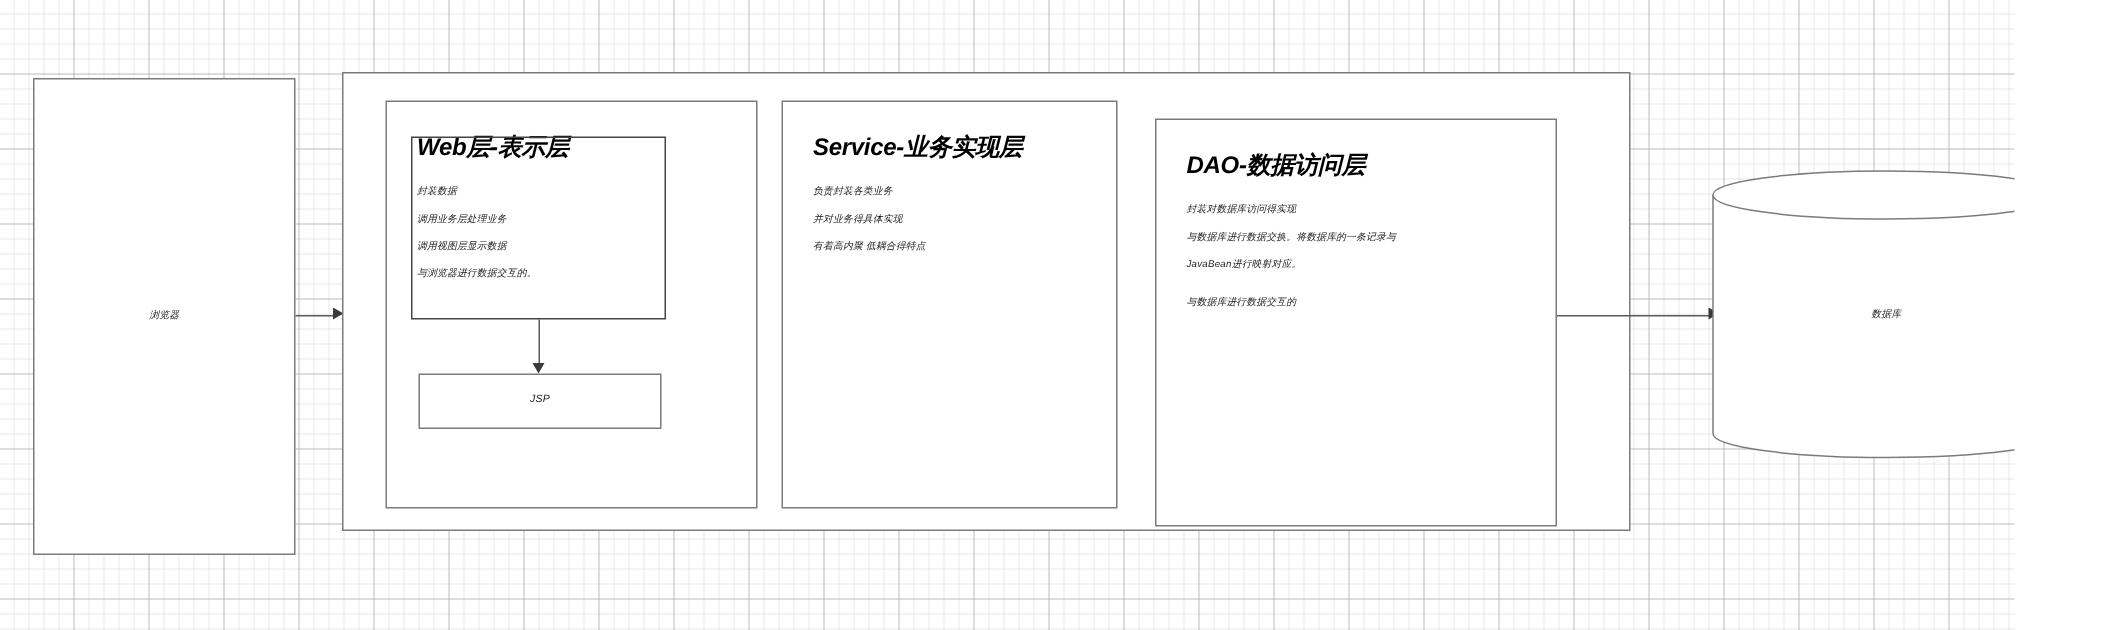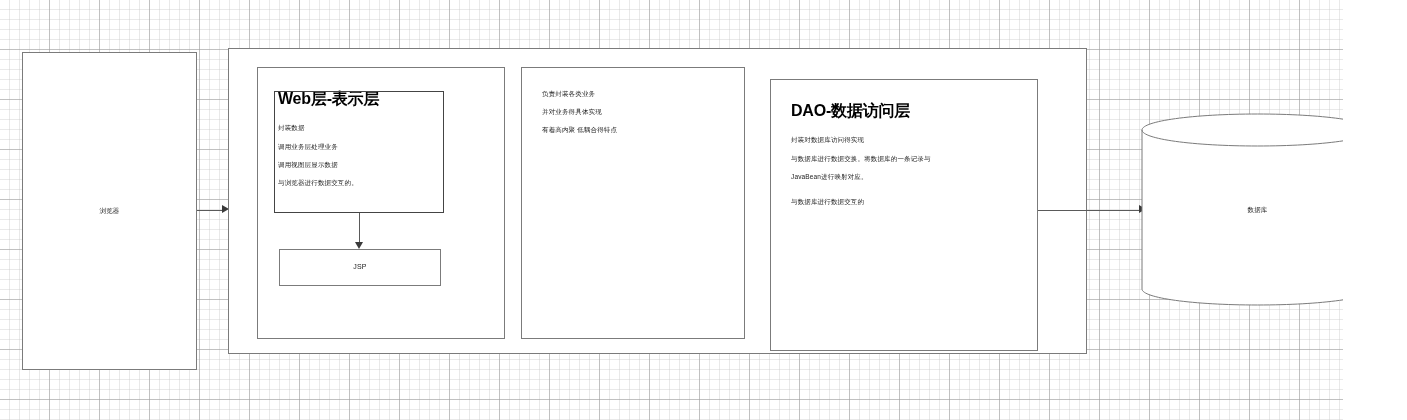--- a/index.html
+++ b/index.html
@@ -20,20 +20,21 @@
       linear-gradient(to right, rgba(160,160,160,0.55) 1px, transparent 1px),
       linear-gradient(to bottom, rgba(160,160,160,0.55) 1px, transparent 1px),
       linear-gradient(to right, rgba(200,200,200,0.40) 1px, transparent 1px),
       linear-gradient(to bottom, rgba(200,200,200,0.40) 1px, transparent 1px);
     background-size:
       50px 50px,
       50px 50px,
       10px 10px,
       10px 10px;
     background-position: -1px -1px, -1px -1px, -1px -1px, -1px -1px;
+    font-style: italic;
   }
 
   .shape {
     position: absolute;
     box-sizing: border-box;
     background: #ffffff;
     border: 1px solid #7b7b7b;
   }
 
   
@@ -225,20 +226,21 @@
   <div id="web-inner-box" class="shape"></div>
 
   <div id="conn-web-to-jsp"></div>
   <div id="conn-web-to-jsp-head"></div>
 
   <div class="shape" id="jsp-node">
     <span class="node-label-sm">JSP</span>
   </div>
 
   <div class="layer-card" id="service-layer-card">
+    <div class="layer-title">Service-业务实现层</div>
     <ul class="layer-body">
       <li>负责封装各类业务</li>
       <li>并对业务得具体实现</li>
       <li>有着高内聚 低耦合得特点</li>
     </ul>
   </div>
 
   <div class="layer-card" id="dao-layer-card">
     <div class="layer-title">DAO-数据访问层</div>
     <ul class="layer-body">

